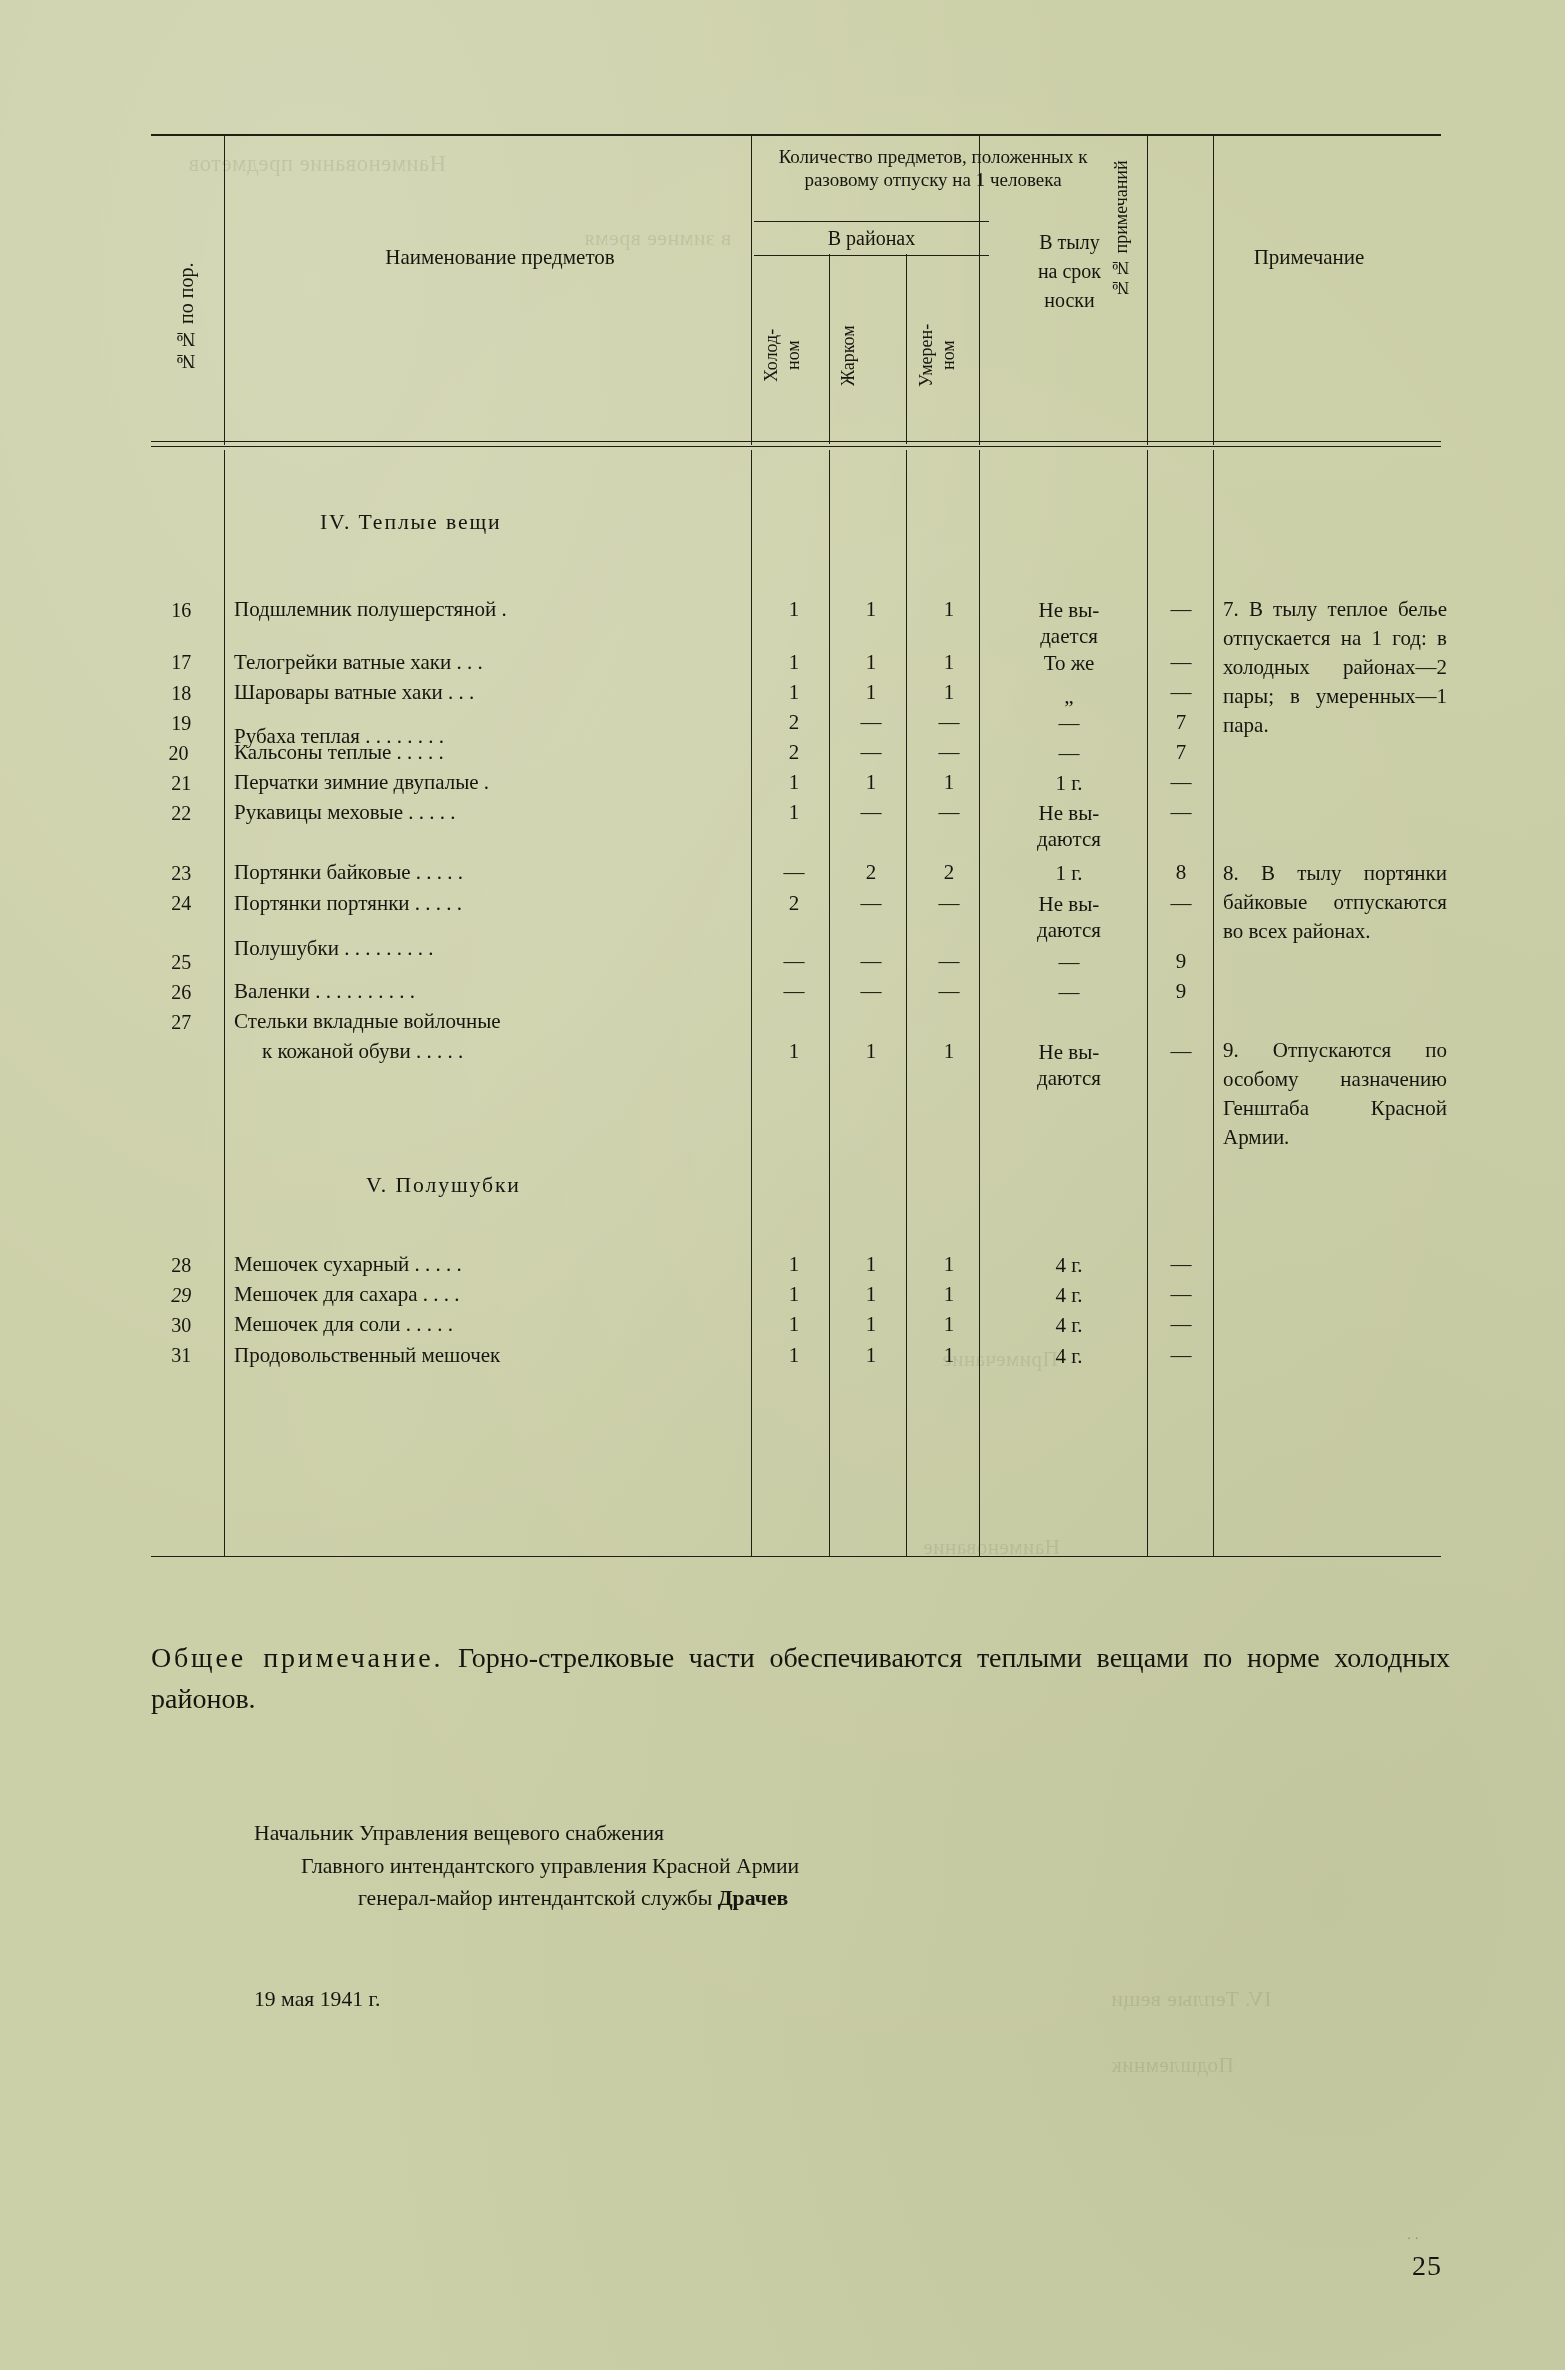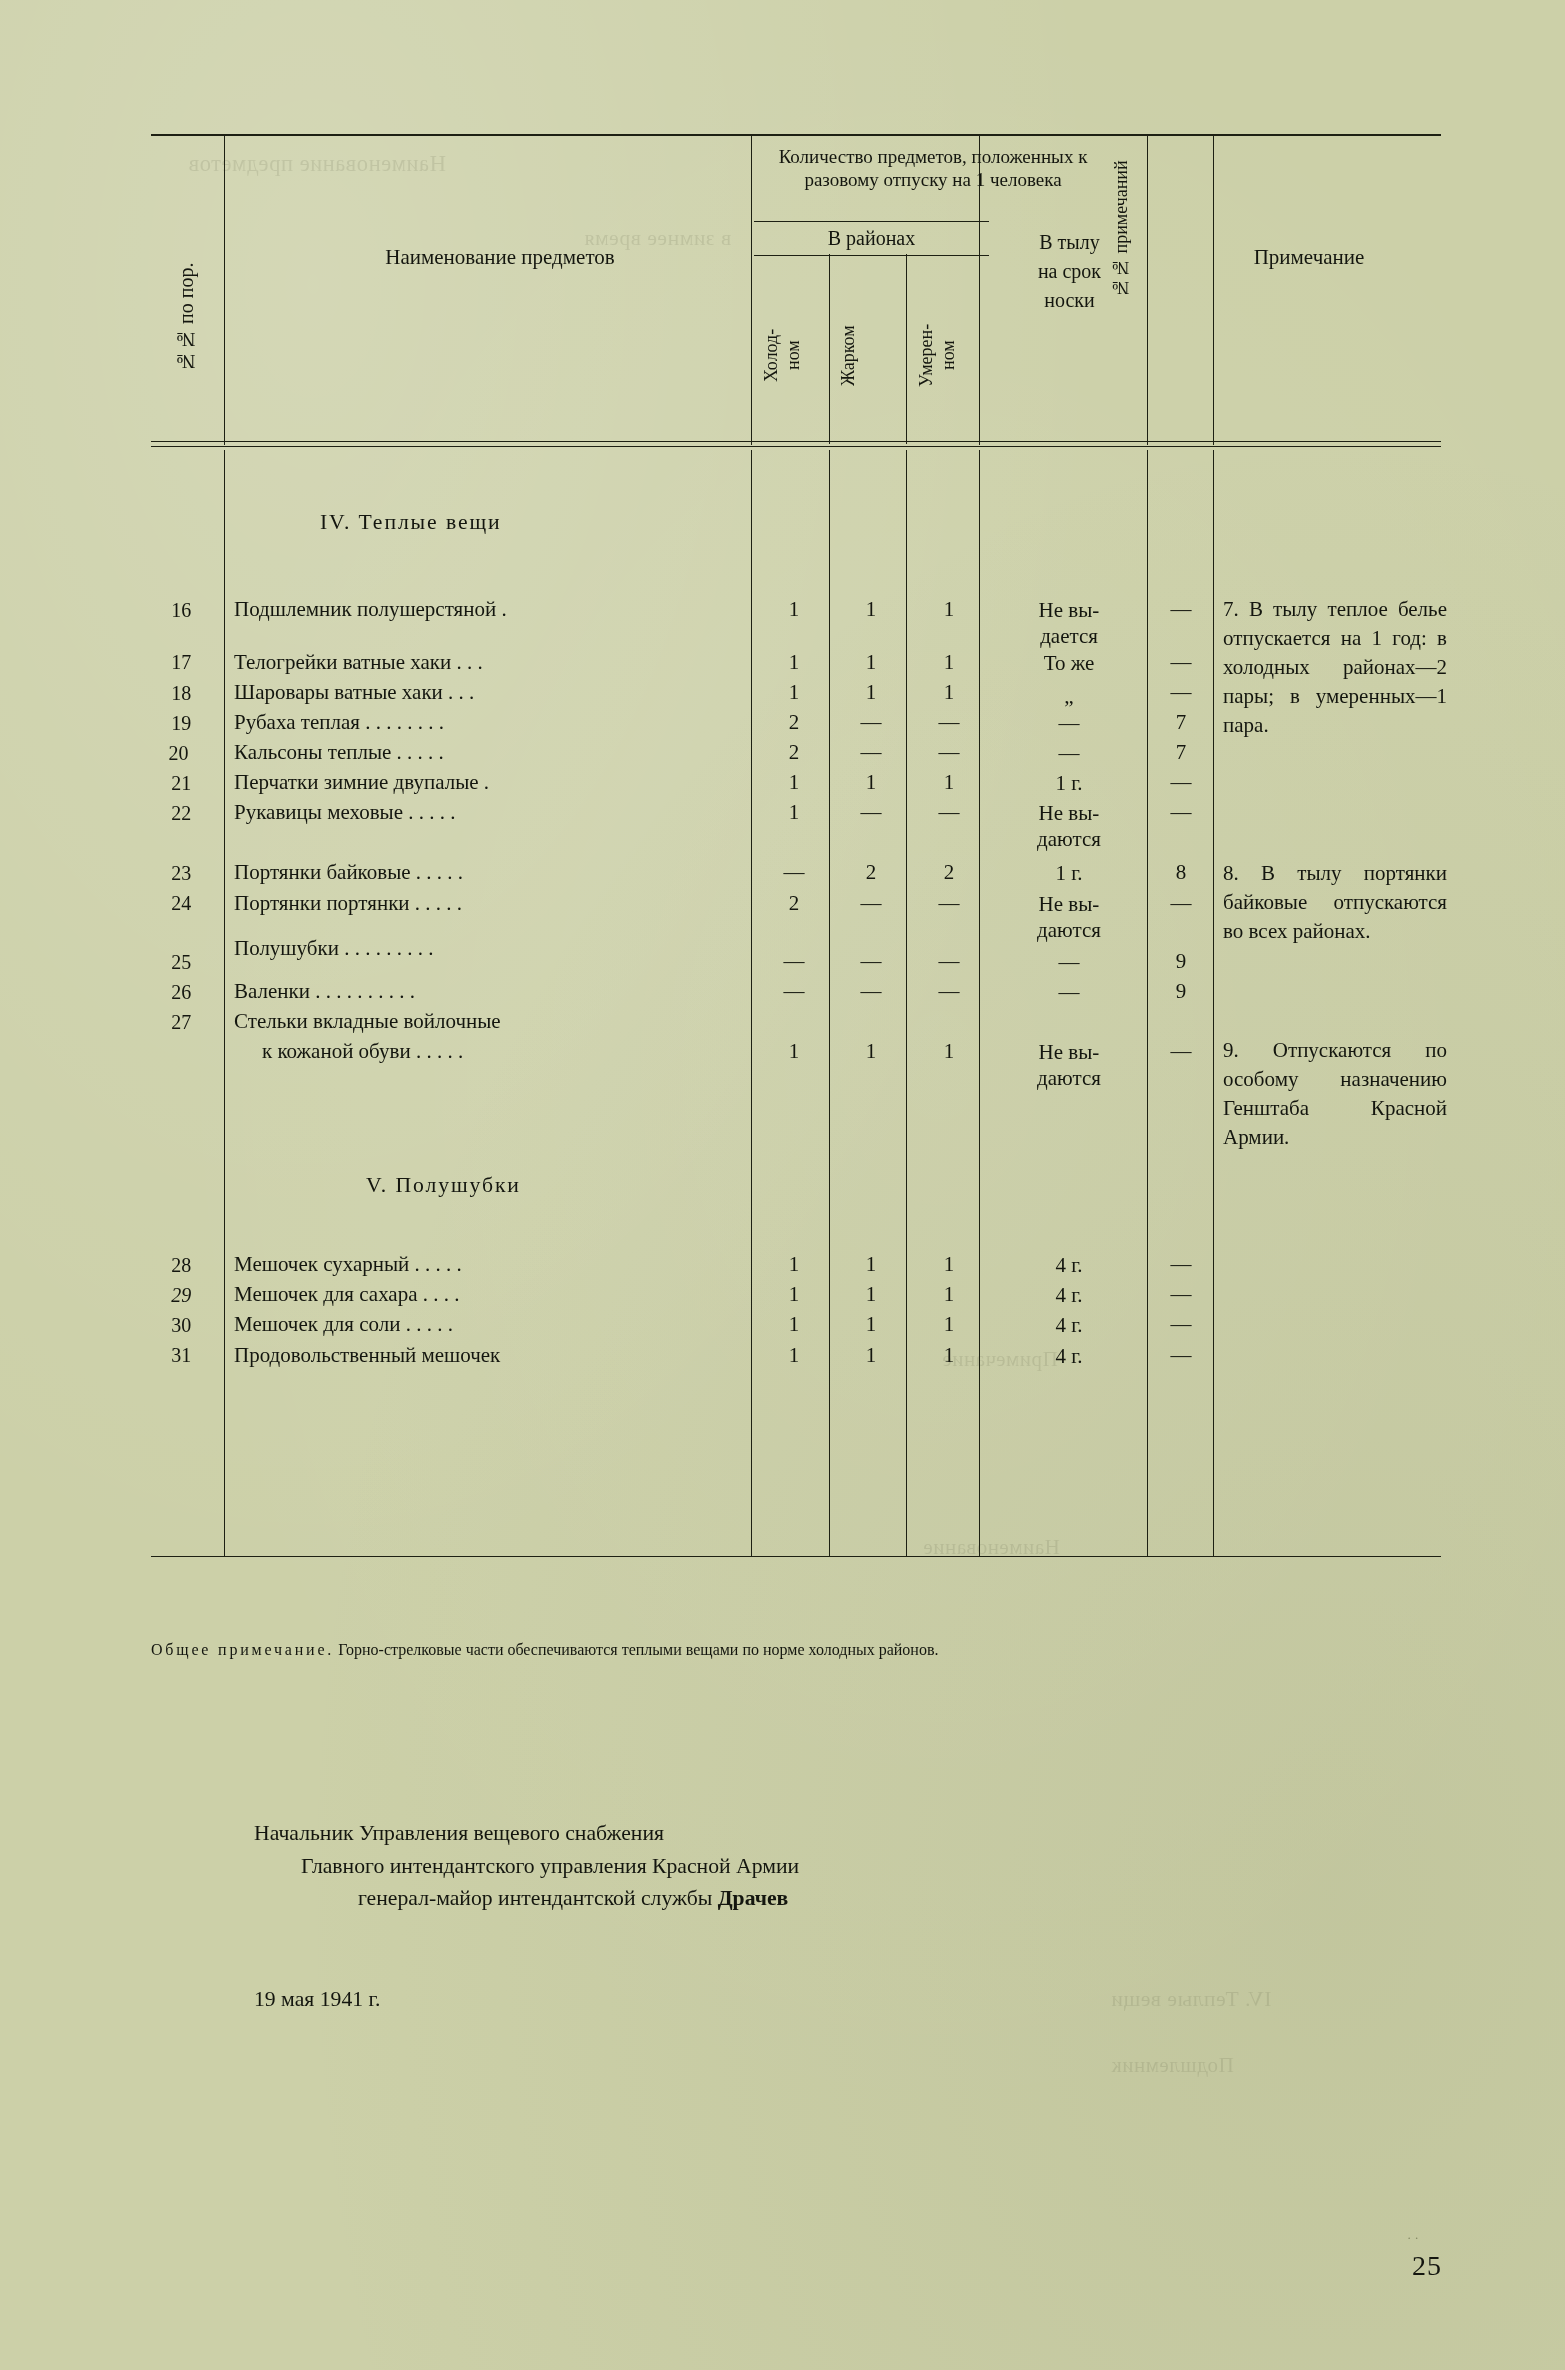--- a/index.html
+++ b/index.html
@@ -223,21 +223,21 @@
     font-size: 21px;
     line-height: 1.38;
     text-align: justify;
   }
 
   .footer-note {
     position: absolute;
     left: 151px;
     top: 1638px;
     width: 1299px;
-    font-size: 16px;
+    font-size: 28px;
     line-height: 1.45;
     text-align: justify;
   }
   .footer-note .lead { letter-spacing: 2.8px; }
 
   .sign {
     position: absolute;
     left: 254px;
     top: 1817px;
     width: 1083px;
@@ -353,21 +353,21 @@
 
     <div class="rownum" style="left:3.8px; top:234px;">18</div>
     <div class="rowname" style="top:232px;">Шаровары ватные хаки . . .</div>
     <div class="c1" style="top:232px;">1</div>
     <div class="c2" style="top:232px;">1</div>
     <div class="c3" style="top:232px;">1</div>
     <div class="c4" style="top:235px;">„</div>
     <div class="c5" style="top:232px;">—</div>
 
     <div class="rownum" style="left:3.8px; top:264px;">19</div>
-    <div class="rowname" style="top:262px;">Рубаха теплая . . . . . . . .</div>
+    <div class="rowname" style="top:276px;">Рубаха теплая . . . . . . . .</div>
     <div class="c1" style="top:262px;">2</div>
     <div class="c2" style="top:262px;">—</div>
     <div class="c3" style="top:262px;">—</div>
     <div class="c4" style="top:262px;">—</div>
     <div class="c5" style="top:262px;">7</div>
 
     <div class="rownum" style="left:1px; top:294px;">20</div>
     <div class="rowname" style="top:292px;">Кальсоны теплые .  . . . .</div>
     <div class="c1" style="top:292px;">2</div>
     <div class="c2" style="top:292px;">—</div>

